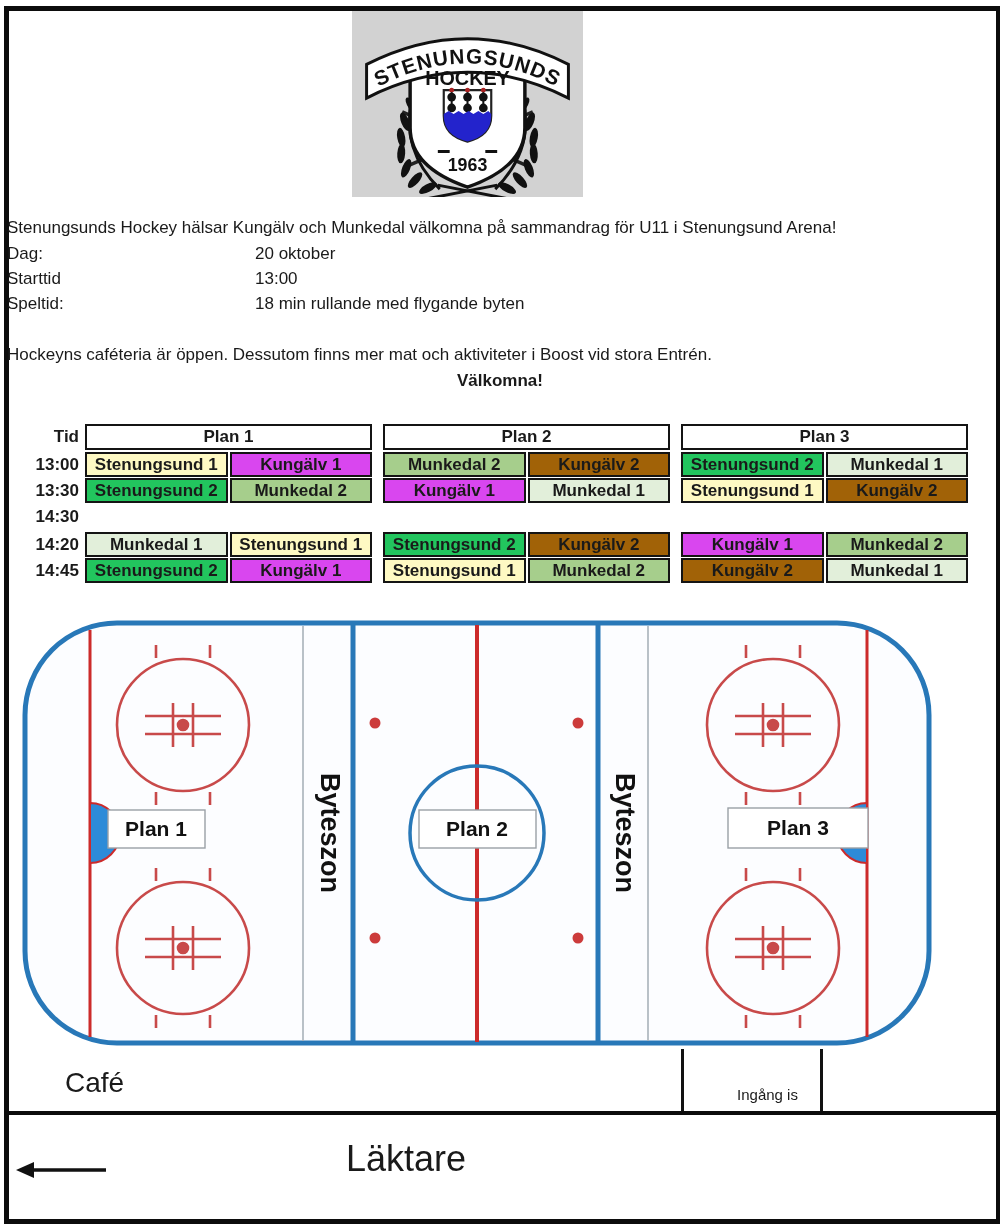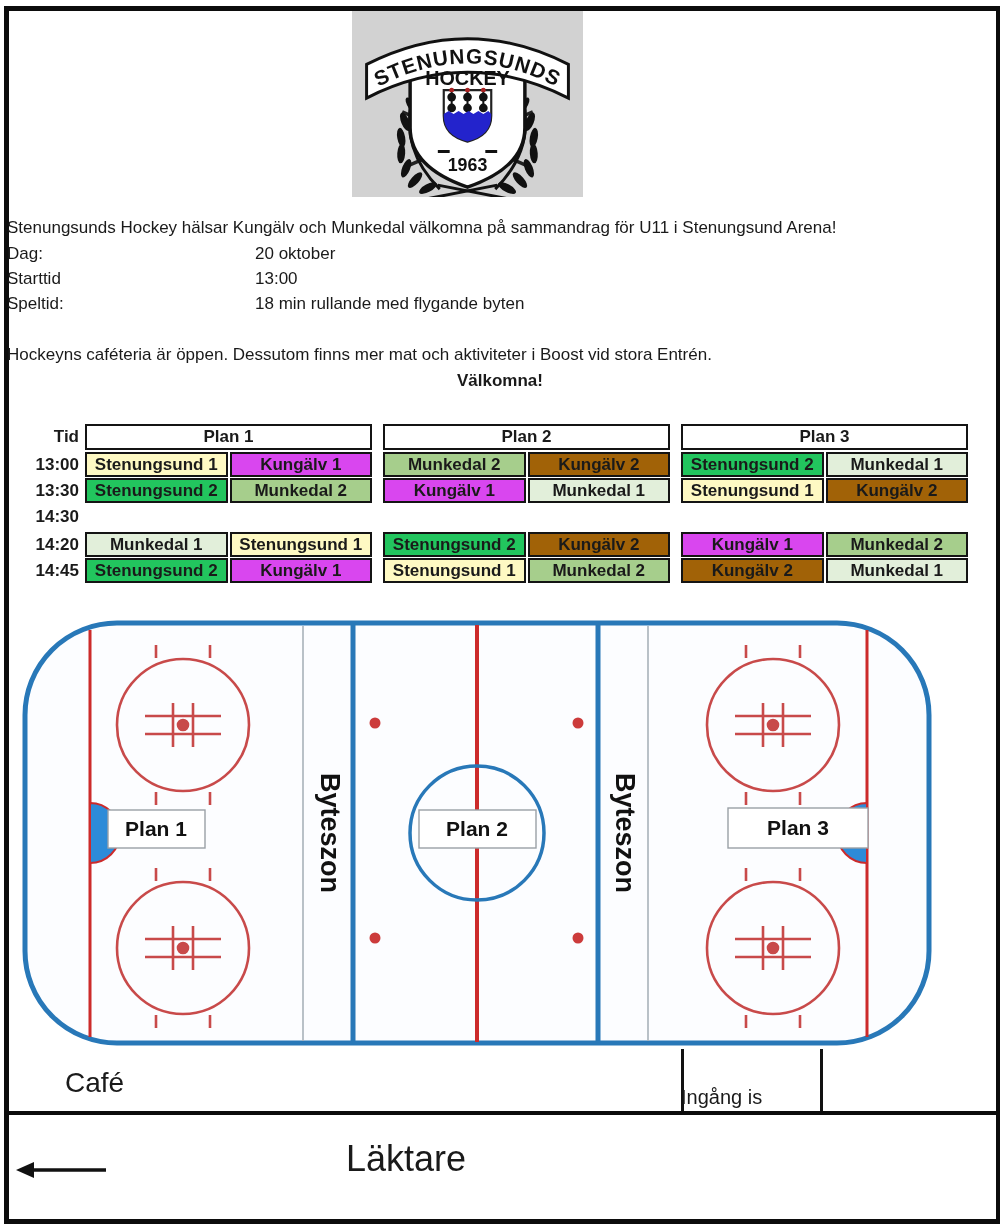--- a/index.html
+++ b/index.html
@@ -34,21 +34,21 @@
         border:2.5px solid #141414;display:flex;align-items:center;justify-content:center;
         font-weight:bold;box-sizing:border-box;}
   .c-s1{background:#fef9c3;} .c-s2{background:#22c55e;}
   .c-k1{background:#d946ef;} .c-k2{background:#a16207;}
   .c-m1{background:#E2EFDA;} .c-m2{background:#A6CE8C;}
   
   .rink-wrap{left:22px;top:620px;width:910px;height:427px;}
   
   .ingang-line{width:3px;background:#111;top:1049px;height:62px;}
   .ingang-l{left:681px;} .ingang-r{left:820px;}
-  .ingang-text{left:681px;top:1086px;width:141px;font-size:20px;}
+  .ingang-text{left:681px;top:1086px;width:141px;text-align:center;font-size:15px;padding-left:16px;}
   
   .cafe-label{left:17px;top:1067px;font-size:28px;margin-left:48px;}
   .cafe-arrow{left:16px;top:1160px;}
   .laktare-label{left:0;top:1138px;width:812px;text-align:center;font-size:36px;}
   svg text{font-family:"Liberation Sans", sans-serif;}
 </style>
 </head>
 <body>
 
 <div class="abs page-frame"></div>

